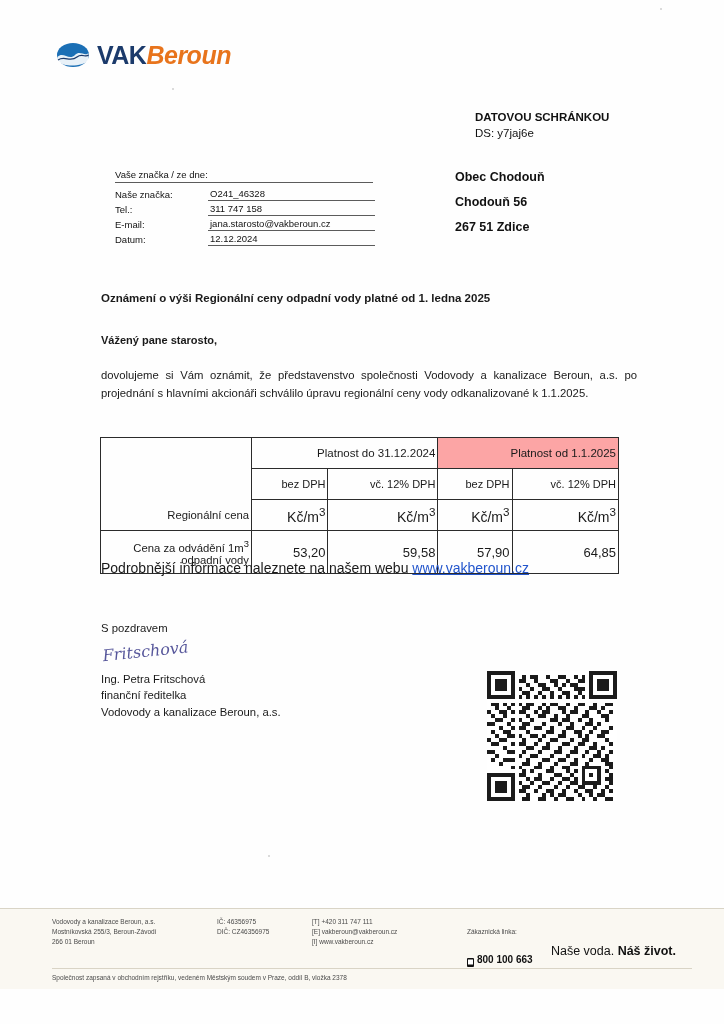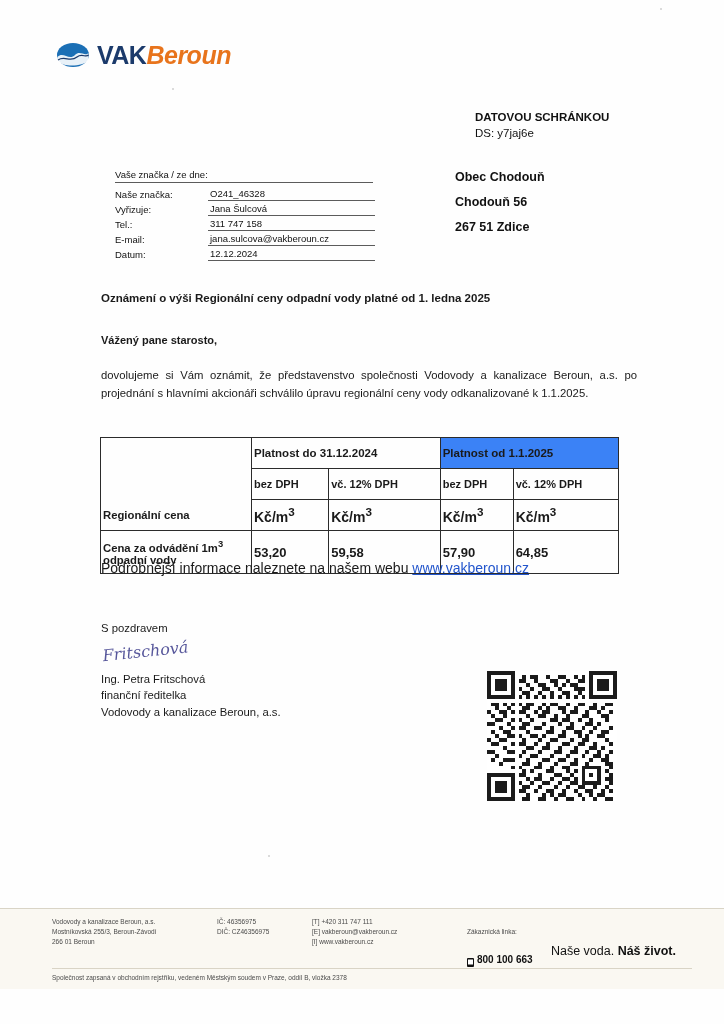--- a/index.html
+++ b/index.html
@@ -130,31 +130,31 @@
   .price-table {
     position: absolute;
     left: 100px;
     top: 437px;
     width: 519px;
     border-collapse: collapse;
     font-size: 11px;
   }
   .price-table td, .price-table th {
     border: 1px solid #2b2b2b;
-    text-align: left;
+    text-align: right;
     padding: 4px 2px;
-    font-weight: bold;
+    font-weight: normal;
   }
   .pt-head {
     font-weight: bold;
     font-size: 11.5px;
     height: 22px;
   }
   .pt-head-hl {
-    background: #3b82f6;
+    background: #fca5a5;
     font-weight: bold;
     font-size: 11.5px;
   }
   .pt-rowlabel {
     text-align: left;
     padding-left: 7px;
     font-weight: bold;
     font-size: 11.3px;
   }
   .pt-vat { height: 22px; font-size: 11px; margin-top: 46px; }
@@ -306,30 +306,26 @@
 
   <div class="ref-block">
     <div class="ref-head">
       <div class="ref-head-line">Vaše značka / ze dne:</div>
     </div>
     <div class="ref-row">
       <div class="ref-label">Naše značka:</div>
       <div class="ref-value">O241_46328</div>
     </div>
     <div class="ref-row">
-      <div class="ref-label">Vyřizuje:</div>
-      <div class="ref-value">Jana Šulcová</div>
-    </div>
-    <div class="ref-row">
       <div class="ref-label">Tel.:</div>
       <div class="ref-value">311 747 158</div>
     </div>
     <div class="ref-row">
       <div class="ref-label">E-mail:</div>
-      <div class="ref-value">jana.sulcova@vakberoun.cz</div>
+      <div class="ref-value">jana.starosto@vakberoun.cz</div>
     </div>
     <div class="ref-row">
       <div class="ref-label">Datum:</div>
       <div class="ref-value">12.12.2024</div>
     </div>
   </div>
 
   <div class="subject">Oznámení o výši Regionální ceny odpadní vody platné od 1. ledna 2025</div>
 
   <div class="salutation">Vážený pane starosto,</div>

